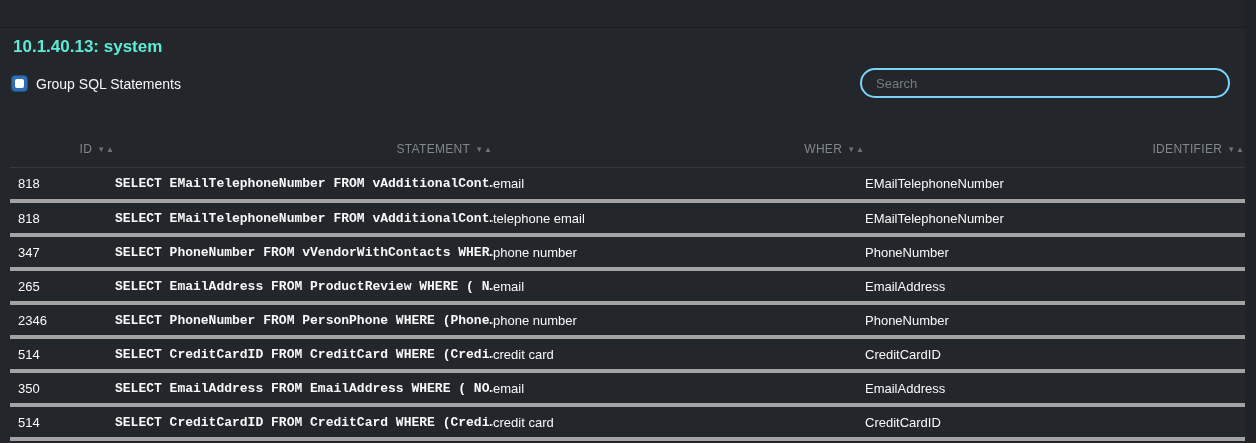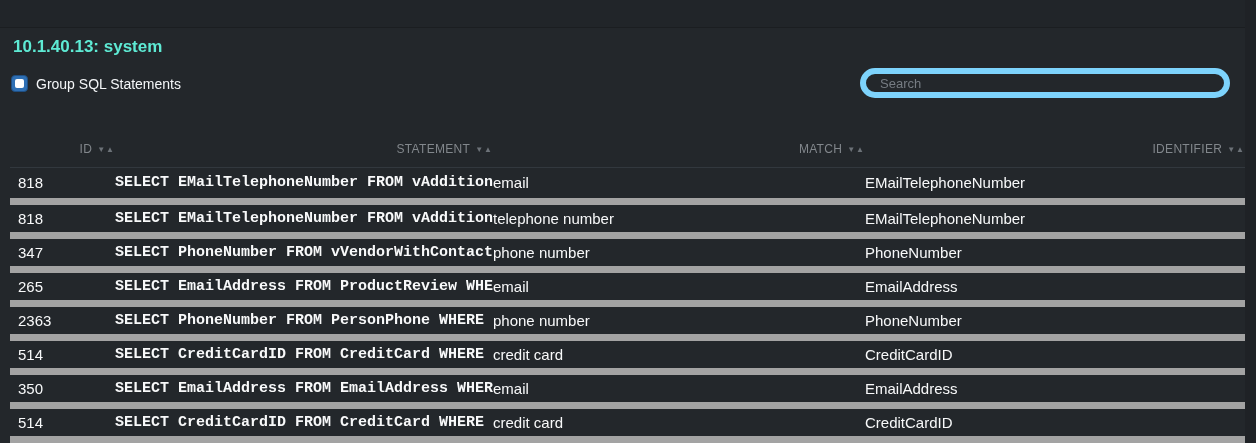--- a/index.html
+++ b/index.html
@@ -55,21 +55,21 @@
     border-radius: 2px;
   }
   .checkbox-label {
     margin-left: 8px;
     font-size: 14px;
     color: #f4f6f8;
   }
   .search-input {
     width: 370px; height: 30px;
     background: transparent;
-    border: 6px solid #7dd3fc;
+    border: 2px solid #7dd3fc;
     border-radius: 16px;
     padding: 0 14px;
     font-family: "Liberation Sans", "DejaVu Sans", sans-serif;
     font-size: 13px;
     color: #e9ecef;
     outline: none;
   }
   .search-input::placeholder { color: #767c83; }
   table.sql-table {
     border-collapse: collapse;
@@ -85,25 +85,25 @@
     font-weight: 400;
     letter-spacing: 0.3px;
     color: #82878c;
     white-space: nowrap;
     cursor: pointer;
     border-bottom: 1px solid #32383e;
   }
   .sql-table td {
     height: 34px;
     vertical-align: middle;
-    font-size: 15px;
+    font-size: 13px;
     color: #f8f9fa;
     white-space: nowrap;
     overflow: hidden;
-    border-bottom: 7px solid #a3a3a3;
+    border-bottom: 4px solid #a3a3a3;
   }
   .sql-table th:nth-child(1), .sql-table td:nth-child(1) { width: 105px; padding-left: 8px; }
   .sql-table th:nth-child(2), .sql-table td:nth-child(2) { width: 378px; }
   .sql-table th:nth-child(3), .sql-table td:nth-child(3) { width: 372px; }
   .td-statement {
     font-family: "Liberation Mono", "DejaVu Sans Mono", monospace;
     font-weight: 700;
     font-size: 12px;
     text-align: center;
     color: #f1f3f5;
@@ -140,59 +140,59 @@
       <tr id="header-row">
   <th>
     <span class="th-label">ID</span><span class="sort-icons"><span>▼</span><span>▲</span></span>
   </th>
 
   <th>
     <span class="th-label">STATEMENT</span><span class="sort-icons"><span>▼</span><span>▲</span></span>
   </th>
 
   <th>
-    <span class="th-label">MATCH</span><span class="sort-icons"><span>▼</span><span>▲</span></span>
+    <span class="th-label">WHER</span><span class="sort-icons"><span>▼</span><span>▲</span></span>
   </th>
 
   <th>
     <span class="th-label">IDENTIFIER</span><span class="sort-icons"><span>▼</span><span>▲</span></span>
   </th>
 </tr>
     </thead>
     <tbody id="table-body">
   <tr>
     <td class="td-id">818</td>
     <td class="td-statement">SELECT EMailTelephoneNumber FROM vAdditionalCont…</td>
     <td class="td-match">email</td>
     <td class="td-identifier">EMailTelephoneNumber</td>
   </tr>
 
   <tr>
     <td class="td-id">818</td>
     <td class="td-statement">SELECT EMailTelephoneNumber FROM vAdditionalCont…</td>
-    <td class="td-match">telephone number</td>
+    <td class="td-match">telephone email</td>
     <td class="td-identifier">EMailTelephoneNumber</td>
   </tr>
 
   <tr>
     <td class="td-id">347</td>
     <td class="td-statement">SELECT PhoneNumber FROM vVendorWithContacts WHER…</td>
     <td class="td-match">phone number</td>
     <td class="td-identifier">PhoneNumber</td>
   </tr>
 
   <tr>
     <td class="td-id">265</td>
     <td class="td-statement">SELECT EmailAddress FROM ProductReview WHERE ( N…</td>
     <td class="td-match">email</td>
     <td class="td-identifier">EmailAddress</td>
   </tr>
 
   <tr>
-    <td class="td-id">2363</td>
+    <td class="td-id">2346</td>
     <td class="td-statement">SELECT PhoneNumber FROM PersonPhone WHERE (Phone…</td>
     <td class="td-match">phone number</td>
     <td class="td-identifier">PhoneNumber</td>
   </tr>
 
   <tr>
     <td class="td-id">514</td>
     <td class="td-statement">SELECT CreditCardID FROM CreditCard WHERE (Credi…</td>
     <td class="td-match">credit card</td>
     <td class="td-identifier">CreditCardID</td>

